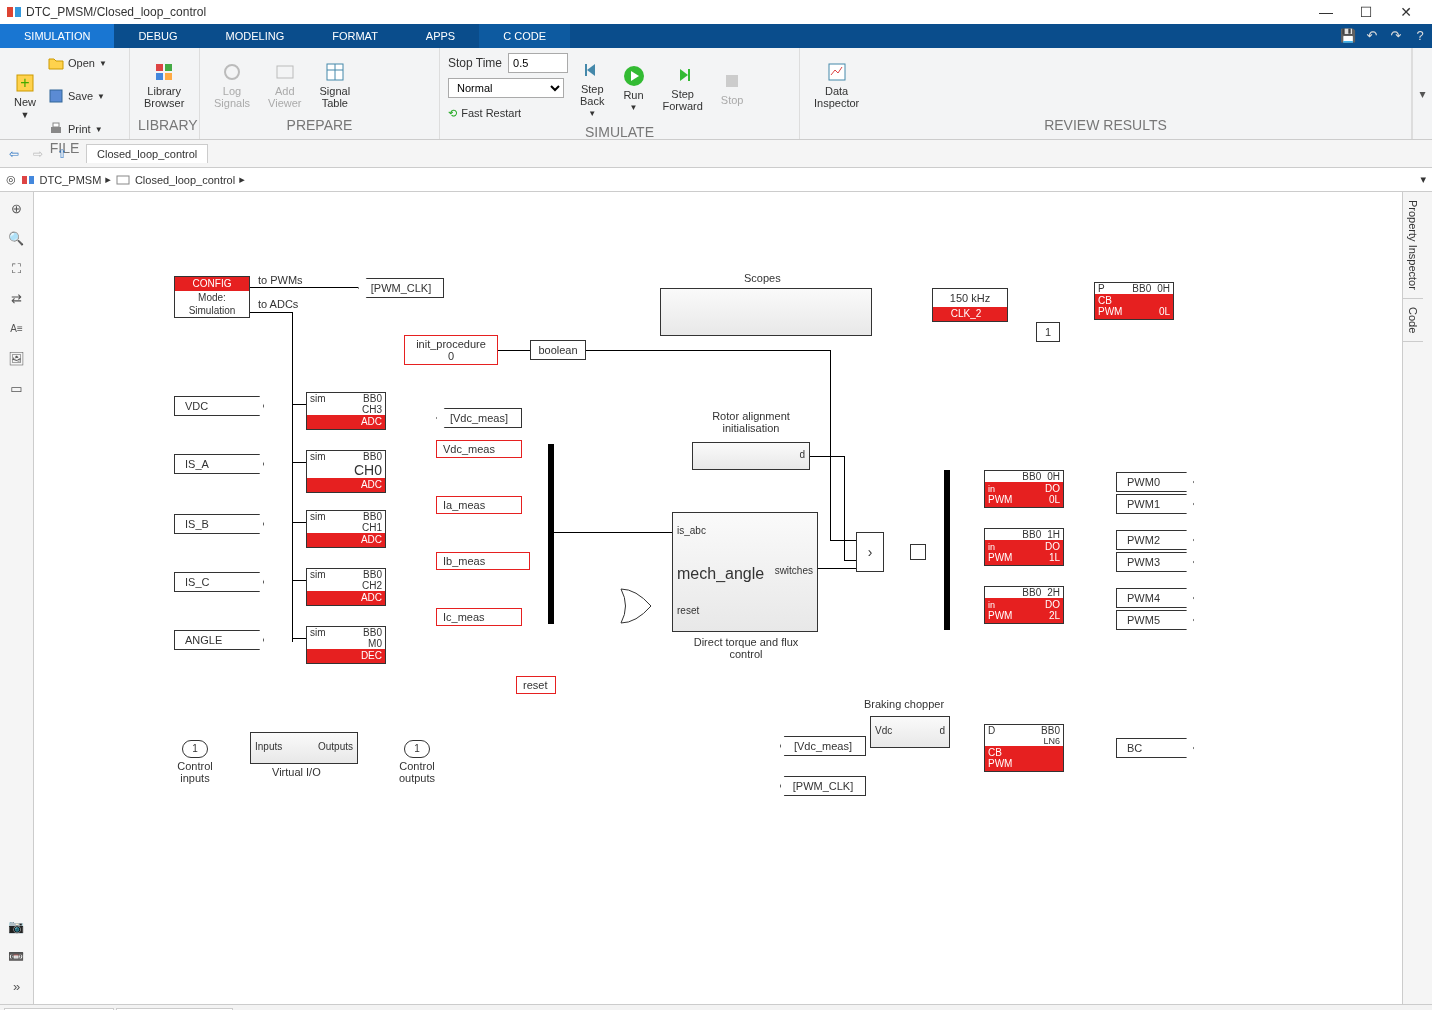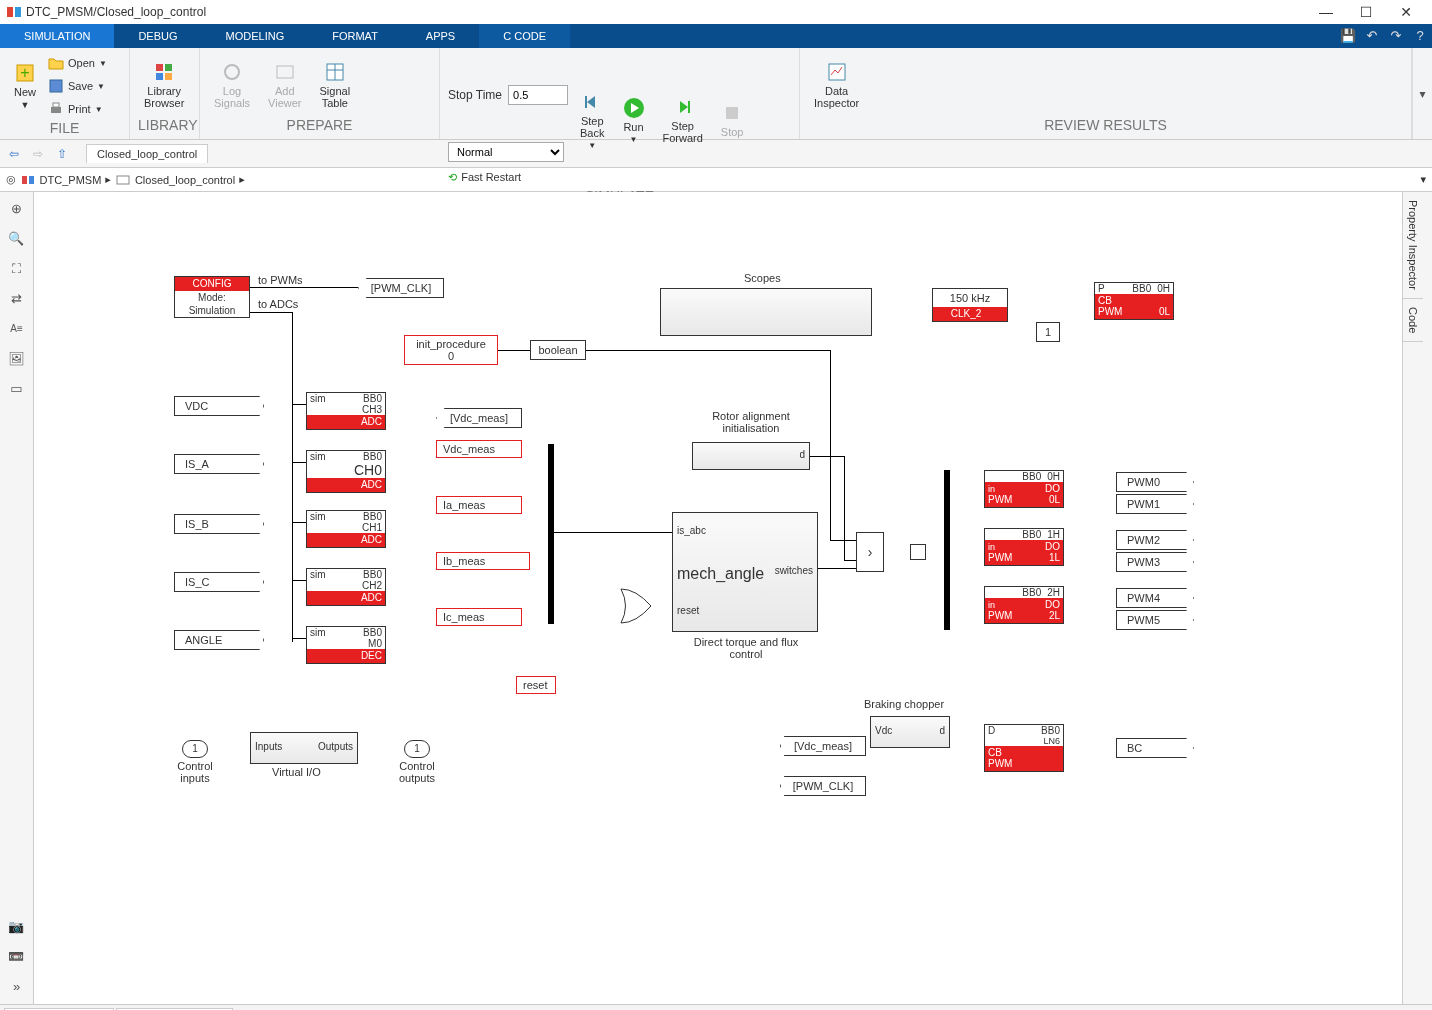--- a/index.html
+++ b/index.html
@@ -21,21 +21,21 @@
 .ribbon-body { height: 92px; background: #f3f4f5; border-bottom: 1px solid #ccc; display: flex; }
 .ribbon-group { border-right: 1px solid #ddd; padding: 4px 8px; display: flex; flex-direction: column; }
 .ribbon-group .row { display: flex; align-items: center; flex: 1; gap: 6px; }
 .ribbon-group .label { font-size: 14px; color: #777; text-align: center; padding-bottom: 2px; }
 .vbtn { display: flex; flex-direction: column; align-items: center; gap: 2px; padding: 0 6px; }
 .vbtn .gicon { width: 22px; height: 22px; }
 .vbtn .txt { font-size: 11px; color: #333; text-align: center; line-height: 12px; }
 .vbtn.disabled .txt { color: #aaa; }
 .hbtn { display: flex; align-items: center; gap: 4px; font-size: 11px; height: 22px; }
 .hbtn .smicon { width: 16px; height: 16px; }
-.field { display: flex; align-items: center; gap: 6px; height: 22px; margin-top: 32px; }
+.field { display: flex; align-items: center; gap: 6px; height: 22px; }
 .field input, .field select { height: 20px; font-size: 11px; border: 1px solid #aaa; background: #fff; padding: 0 4px; }
 .ribbon-body .drop-arrow { width: 20px; border-left: 1px solid #ddd; display: flex; align-items: center; justify-content: center; color: #555; }
 
 
 .nav-row { height: 28px; background: #f5f5f5; border-bottom: 1px solid #ccc; display: flex; align-items: center; padding: 0 4px; gap: 4px; }
 .nav-row .nav-icon { width: 20px; height: 20px; text-align: center; line-height: 20px; color: #2a73c2; }
 .tab-pill { background: #fff; border: 1px solid #ccc; border-bottom: none; padding: 3px 10px; font-size: 11px; }
 
 .crumb-row { height: 24px; background: #fff; border-bottom: 1px solid #ccc; display: flex; align-items: center; padding: 0 6px; gap: 4px; font-size: 11px; }
 .crumb-row .ci { width: 16px; height: 16px; }
@@ -103,21 +103,21 @@
   <div class="ribbon-group" style="width:130px">
     <div class="row">
       <div class="vbtn">
         <svg class="gicon" viewBox="0 0 22 22">
             <rect x="3" y="3" width="16" height="16" fill="#ffd24d" stroke="#c90"></rect>
             <text x="11" y="16" font-size="16" text-anchor="middle" fill="#4a0">+</text>
           </svg>
         <span class="txt">New</span>
         <span style="font-size:9px">▼</span>
       </div>
-      <div style="display:flex;flex-direction:column;gap:1px">
+      <div style="display:flex;flex-direction:column;gap:11px">
         <div class="hbtn">
             <svg class="smicon" viewBox="0 0 16 16">
               <path d="M1 4h5l2 2h7v8H1z" fill="#ffd24d" stroke="#c90"></path>
             </svg>
             <span>Open</span>
             <span style="font-size:8px">▼</span>
           </div>
         <div class="hbtn">
             <svg class="smicon" viewBox="0 0 16 16">
               <rect x="2" y="2" width="12" height="12" fill="#5b8bd4" stroke="#369"></rect>

